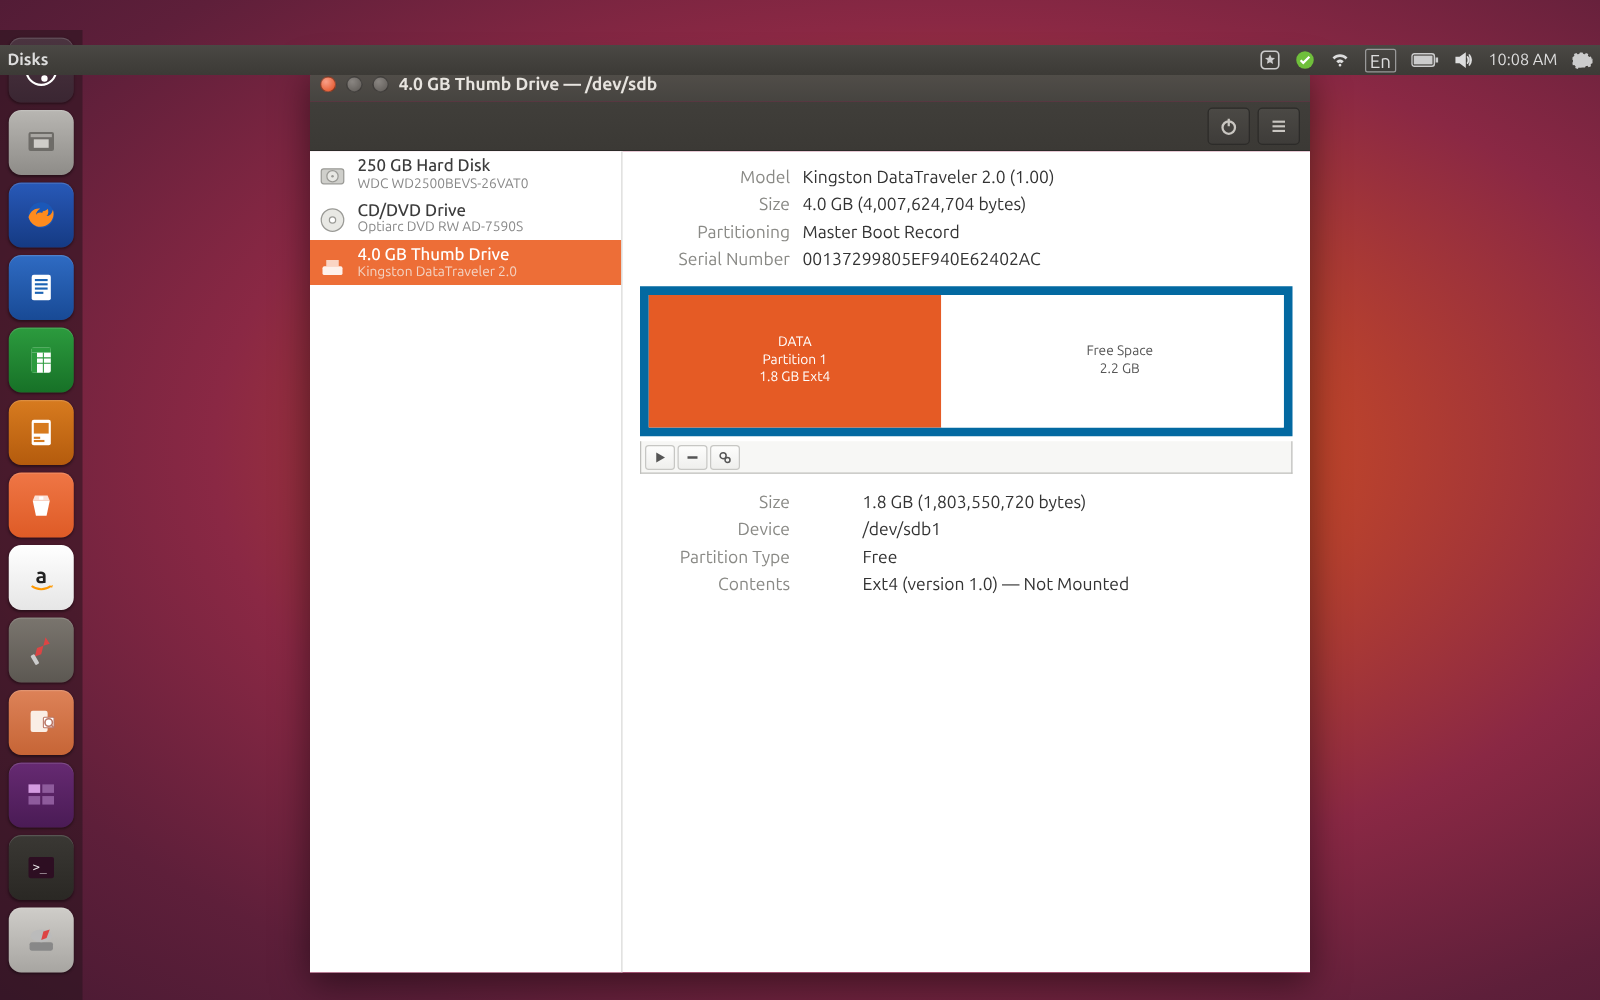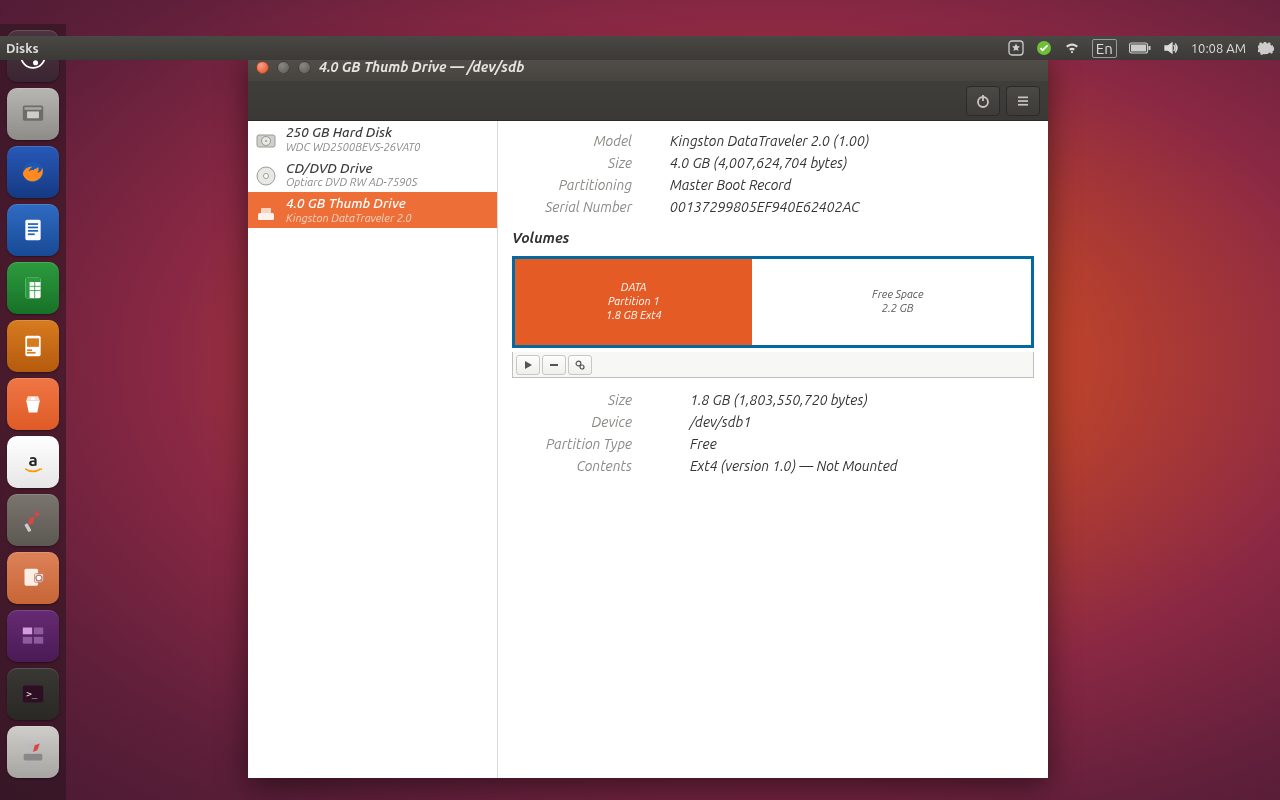--- a/index.html
+++ b/index.html
@@ -41,21 +41,20 @@
   }
   .tile svg { width:34px; height:34px; }
   
   .window {
     position:absolute; left:248px; top:53px; width:800px; height:725px;
     background:#be185d;
     border-radius:8px 8px 0 0;
     box-shadow: 0 8px 30px rgba(0,0,0,.5);
     display:flex; flex-direction:column;
     overflow:hidden;
-    font-style:italic;
   }
   .titlebar {
     height:28px; background:linear-gradient(#54504b,#464440);
     display:flex; align-items:center; gap:8px; padding:0 8px;
     color:#e7e4df; font-weight:bold; font-size:14px;
   }
   .winbtn { width:13px; height:13px; border-radius:50%; border:1px solid rgba(0,0,0,.4);}
   .winbtn.close{ background:radial-gradient(circle at 35% 30%, #f9a089, #e24c1e);}
   .winbtn.min, .winbtn.max{ background:radial-gradient(circle at 35% 30%, #8a8682, #5d5955);}
   .toolbar {
@@ -78,24 +77,24 @@
   }
   .drive-item { display:flex; align-items:flex-end; gap:8px; padding:4px 6px; }
   .drive-item.selected { background:#ed6e37; color:#fff; }
   .drive-item .icon { width:24px; height:24px; flex-shrink:0; display:flex; align-items:center; justify-content:center;}
   .drive-item .txt .t { font-size:13.5px; font-weight:500; line-height:1.15; }
   .drive-item .txt .s { font-size:11px; color:#888; line-height:1.1;}
   .drive-item.selected .txt .s { color:#f3d3c3; }
   .main { flex:1; padding:12px 14px 14px 14px; overflow:auto;}
   .kv { display:grid; grid-template-columns: 120px 1fr; column-gap:10px; row-gap:6px; font-size:14px; margin-bottom:14px;}
   .kv .k{ text-align:right; color:#8a8a86;}
-  .kv .v{ color:#333;margin-left:28px;}
+  .kv .v{ color:#333;}
   .section-head { font-weight:bold; font-size:14.5px; margin:6px 0 10px 0; color:#333;}
   .volbar {
-    height:92px; border:3px solid #0369a1; display:flex;
+    height:120px; border:7px solid #0369a1; display:flex;
     margin-bottom:4px;
     text-align:center;
   }
   .volseg { display:flex; flex-direction:column; align-items:center; justify-content:center; font-size:11px; line-height:1.25;}
   .volseg.data { background:#e55b25; color:#fff; width:46%;}
   .volseg.free { background:#fff; color:#555; flex:1;padding-left:12px;}
   .volseg .title{ font-size:11px;}
   .voltools { height:26px; border:1px solid #bfbfbc; border-top:none; display:flex; align-items:center; padding:0 3px; gap:2px; background:#f7f7f5; margin-bottom:14px;}
   .voltools .btn { width:24px; height:20px; border:1px solid #c7c7c4; background:linear-gradient(#fdfdfc,#efefed); border-radius:3px; display:flex; align-items:center; justify-content:center;}
   .voltools .btn svg{ width:12px; height:12px; fill:#555;}
@@ -316,21 +315,20 @@
         <div class="k">Model</div>
         <div class="v">Kingston DataTraveler 2.0 (1.00)</div>
         <div class="k">Size</div>
         <div class="v">4.0 GB (4,007,624,704 bytes)</div>
         <div class="k">Partitioning</div>
         <div class="v">Master Boot Record</div>
         <div class="k">Serial Number</div>
         <div class="v">00137299805EF940E62402AC</div>
       </div>
 
-      <div class="section-head">Volumes</div>
 
       <div class="volbar">
         <div class="volseg data">
           <div class="title">DATA</div>
           <div>Partition 1</div>
           <div>1.8 GB Ext4</div>
         </div>
         <div class="volseg free">
           <div class="title">Free Space</div>
           <div>2.2 GB</div>

